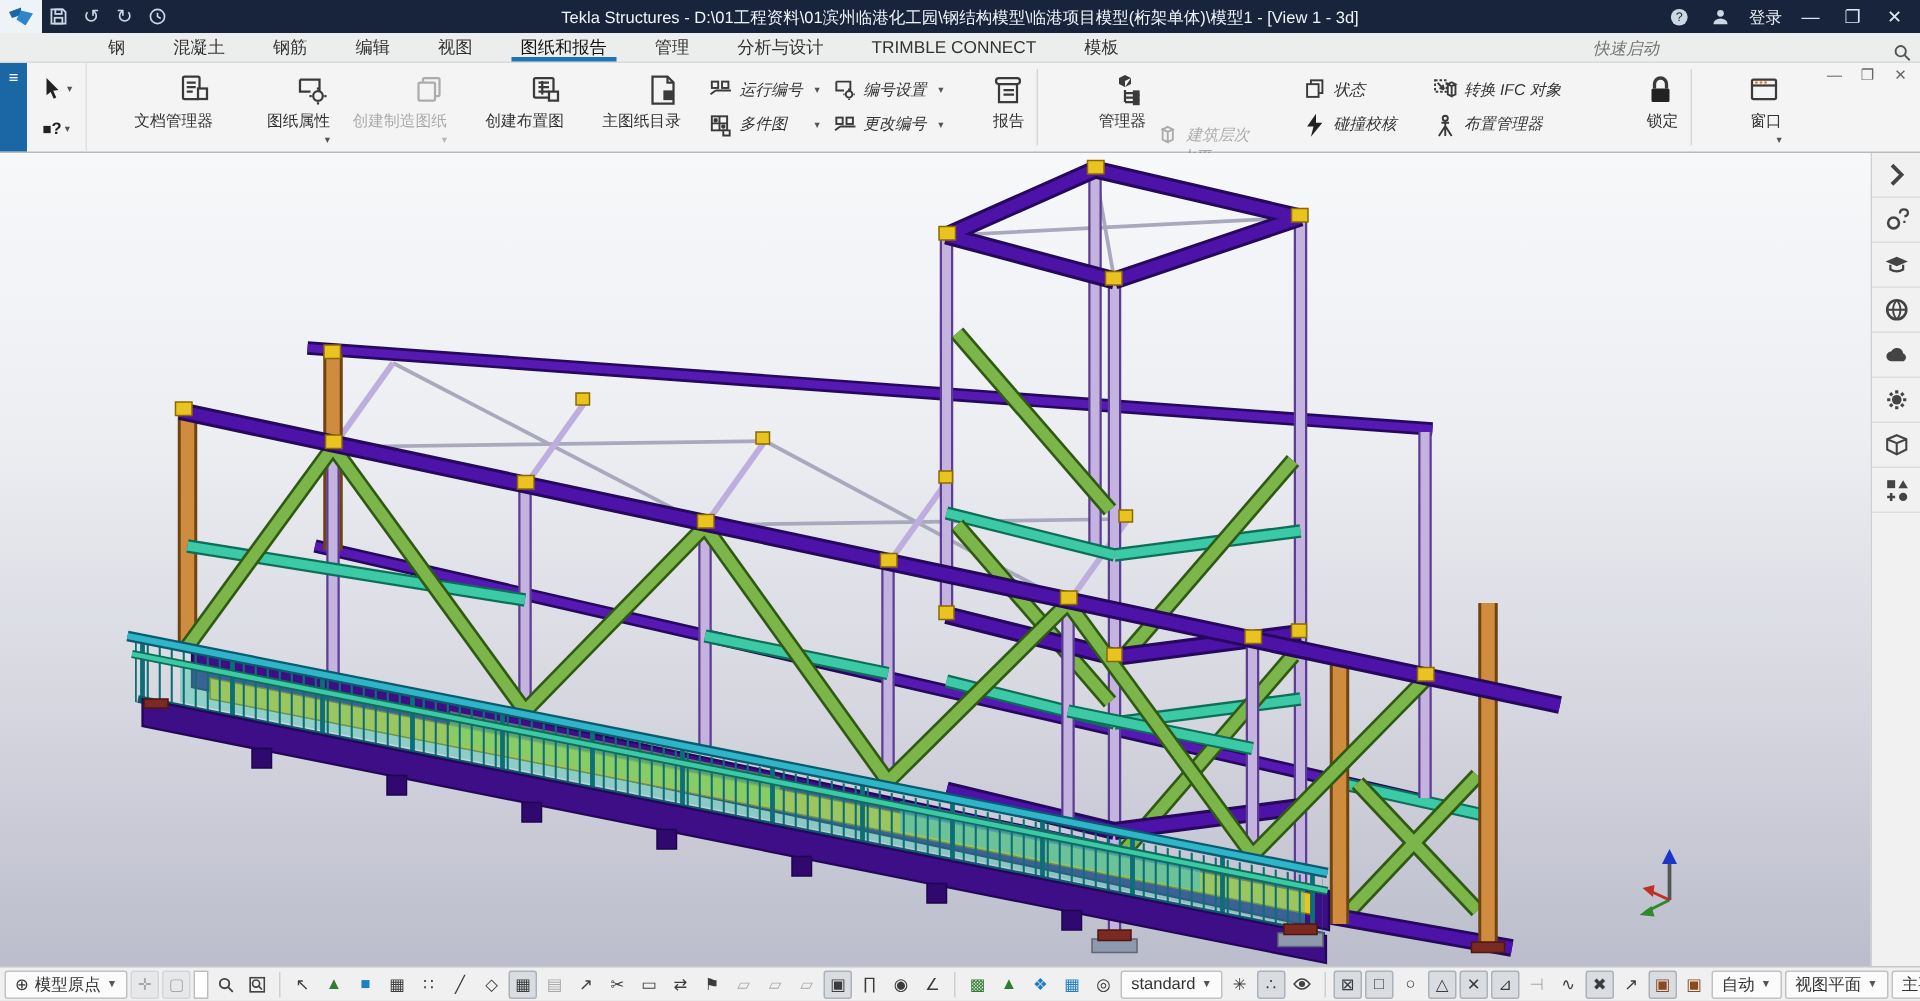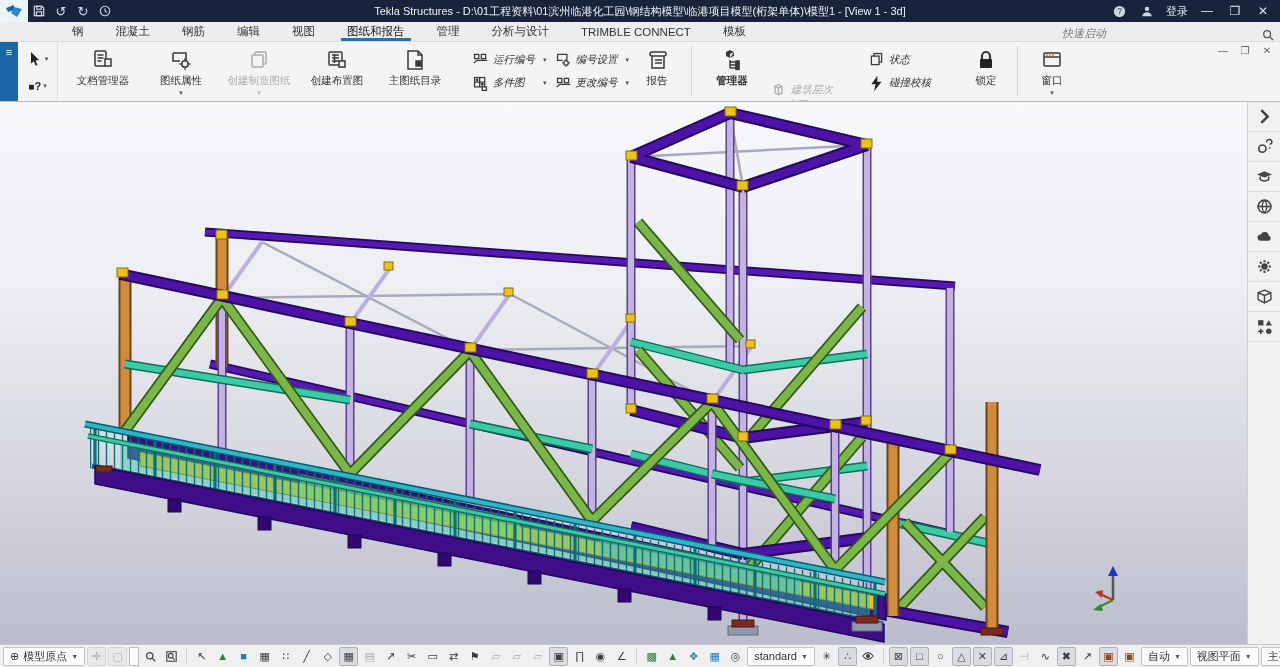--- a/index.html
+++ b/index.html
@@ -28,21 +28,21 @@
   .quicklaunch input{width:200px;height:16px;border:none;background:transparent;font-size:11px;font-style:italic;color:#777;outline:none;text-align:left;}
 
   
   .ribbon{height:60px;background:#f4f4f4;flex:0 0 60px;display:flex;align-items:stretch;position:relative;border-bottom:1px solid #b9bcbf;}
   .hamburger{width:18px;background:#1b67a5;display:flex;justify-content:center;padding-top:8px;flex:0 0 18px;}
   .hamburger span{color:#fff;font-size:11px;line-height:4px;letter-spacing:0;}
   .toolcol{width:40px;display:flex;flex-direction:column;align-items:center;justify-content:space-around;padding:3px 0;border-right:1px solid #e0e0e0;}
   .toolcol .t{display:flex;align-items:center;gap:2px;font-size:12px;color:#222;}
   .caret{font-size:7px;color:#555;}
   .rgroup{display:flex;align-items:stretch;padding:2px 6px;}
-  .rbtn-lg{width:78px;display:flex;flex-direction:column;align-items:center;justify-content:flex-start;gap:2px;padding-top:4px;cursor:default;}
+  .rbtn-lg{width:78px;display:flex;flex-direction:column;align-items:flex-end;justify-content:flex-start;gap:2px;padding-top:4px;cursor:default;}
   .rbtn-lg .lbl{font-size:10.5px;color:#333;white-space:nowrap;}
   .rbtn-lg .caret{margin-top:-1px;}
   .stack{display:flex;flex-direction:column;justify-content:space-between;padding:4px 2px;}
   .rbtn-sm{display:flex;align-items:center;gap:4px;height:24px;padding:0 4px;cursor:default;}
   .rbtn-sm .lbl{font-size:10.5px;color:#333;white-space:nowrap;font-style:italic;}
   .rsep{width:1px;background:#d7d7d7;margin:4px 2px;}
   .disabled{opacity:.38;}
   .ribbon-min{position:absolute;top:0;right:2px;display:flex;}
   .ribbon-min .m{width:22px;height:16px;display:flex;align-items:center;justify-content:center;font-size:10px;color:#666;}
   svg.ri{width:24px;height:24px;stroke:#3a3a3a;fill:none;stroke-width:1.5;}
@@ -272,21 +272,21 @@
           <path d="M7,4 q-2,0 -2,2 q0,2 2,2 h12 q2,0 2,-2 q0,-2 -2,-2 z M7,8 v12 h12 v-12"></path>
             <path d="M10,12 h7 M10,15 h7"></path>
         </svg>
         <span class="lbl">报告</span>
       </div>
     </div>
 
     <div class="rsep"></div>
 
     <div class="rgroup">
-      <div class="rbtn-lg" style="width:64px;font-weight:bold;">
+      <div class="rbtn-lg" style="width:64px;">
         <svg class="ri" viewBox="0 0 24 24">
           <path d="M6,4 l4,-2 4,2 -4,2 z M6,4 v4 l4,2 v-4 z M14,4 v4 l-4,2" fill="#3a3a3a" stroke="none"></path>
             <path d="M10,12 v8 M10,14 h6 M10,17 h6 M10,20 h6"></path>
             <rect x="16" y="13" width="3" height="2.4" fill="#3a3a3a"></rect>
             <rect x="16" y="16" width="3" height="2.4" fill="#3a3a3a"></rect>
             <rect x="16" y="19" width="3" height="2.4" fill="#3a3a3a"></rect>
         </svg>
         <span class="lbl">管理器</span>
       </div>
       <div class="stack disabled" style="width:86px;margin-top:34px;">
@@ -323,20 +323,40 @@
         </div>
         <div class="rbtn-sm">
           <svg class="ri16" viewBox="0 0 20 20">
               <path d="M11,1 L4,11 h5 l-2,8 9,-11 h-5 z" fill="#222" stroke="none"></path>
             </svg>
           <span class="lbl">碰撞校核</span>
         </div>
       </div>
     </div>
 
+    <div class="rgroup">
+      <div class="stack">
+        <div class="rbtn-sm">
+          <svg class="ri16" viewBox="0 0 20 20">
+              <rect x="2" y="3" width="9" height="9" stroke-dasharray="2 1.5"></rect>
+              <path d="M4,5 l5,5"></path>
+              <path d="M9,10 l-1,-3.5 M9,10 l-3.5,-1"></path>
+              <path d="M12,6 l3,-1.5 3,1.5 -3,1.5 z M12,6 v8 l3,1.5 v-8 z M18,6 v8 l-3,1.5" fill="#fff"></path>
+            </svg>
+          <span class="lbl">转换 IFC 对象</span>
+        </div>
+        <div class="rbtn-sm">
+          <svg class="ri16" viewBox="0 0 20 20">
+              <circle cx="10" cy="4.5" r="2"></circle>
+              <path d="M10,6.5 v4 M10,10.5 l-5,8 M10,10.5 l5,8 M10,10.5 v8 M7,8 h6"></path>
+            </svg>
+          <span class="lbl">布置管理器</span>
+        </div>
+      </div>
+    </div>
 
     <div class="rgroup" style="margin-left:14px;">
       <div class="rbtn-lg" style="width:46px;">
         <svg class="ri" viewBox="0 0 24 24">
           <path d="M8,11 v-3 a4,4 0 0 1 8,0 v3" stroke-width="2.2"></path>
             <rect x="6" y="11" width="12" height="9" rx="1" fill="#222" stroke="none"></rect>
         </svg>
         <span class="lbl">锁定</span>
       </div>
     </div>

